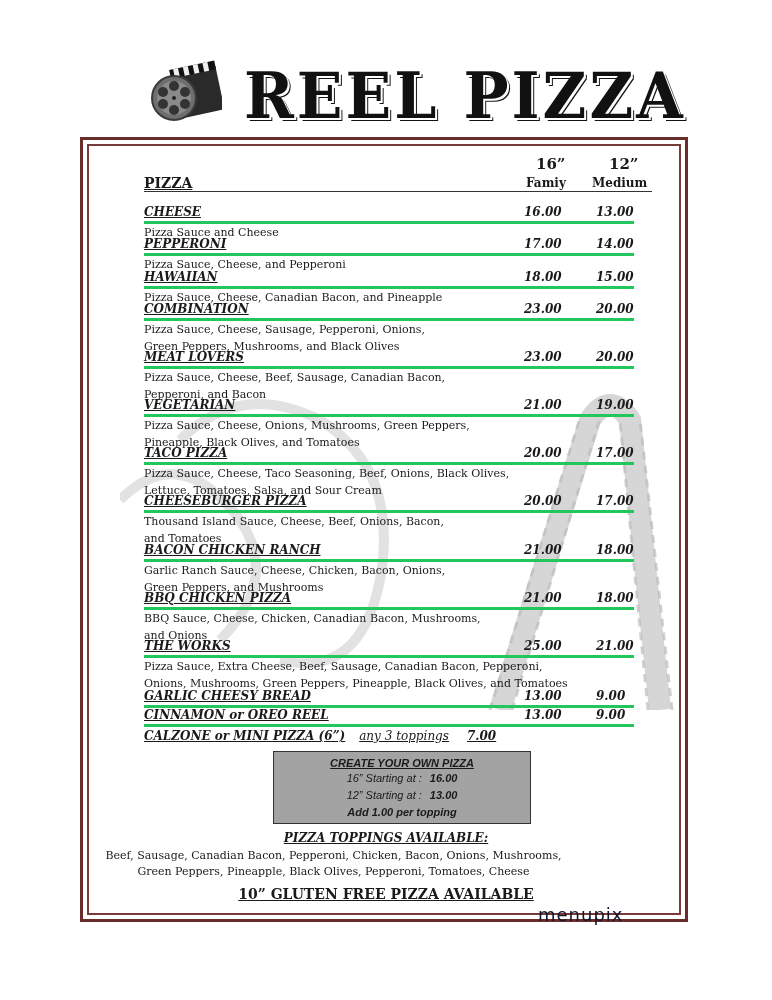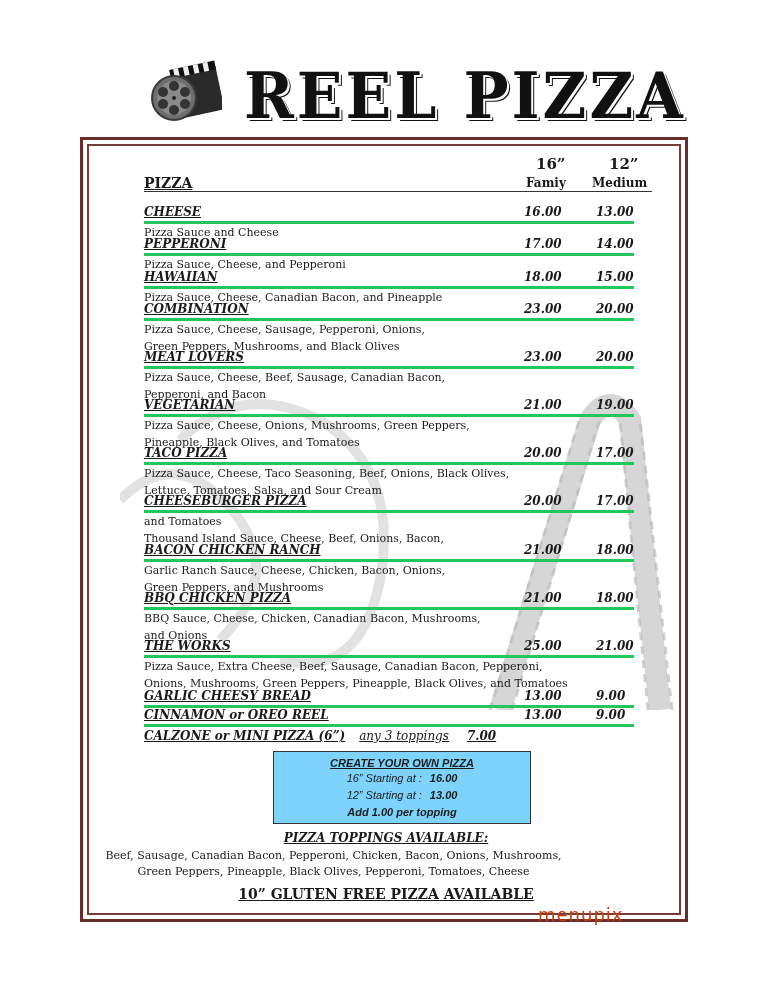--- a/index.html
+++ b/index.html
@@ -23,31 +23,31 @@
   .item-row { position:relative; height:16px; border-bottom:3px solid #22c55e; }
   .item-name { position:absolute; left:0; top:0; font-weight:bold; font-style:italic; font-size:12px; text-decoration:underline; }
   .price1 { position:absolute; left:380px; top:0; font-weight:bold; font-style:italic; font-size:12px; }
   .price2 { position:absolute; left:452px; top:0; font-weight:bold; font-style:italic; font-size:12px; }
   .desc { font-size:11px; line-height:15.5px; margin-top:1px; }
 
   .calzone { position:absolute; left:144px; top:729px; font-weight:bold; font-style:italic; font-size:12px; text-decoration:underline; }
   .calzone .note { font-weight:normal; margin-left:14px; }
   .calzone .cprice { margin-left:18px; }
 
-  .cyo { position:absolute; left:273px; top:751px; width:258px; height:73px; background:#7dd3fc; border:1px solid #333; box-sizing:border-box; text-align:center;
+  .cyo { position:absolute; left:273px; top:751px; width:258px; height:73px; background:#a3a3a3; border:1px solid #333; box-sizing:border-box; text-align:center;
          font-family:"Liberation Sans", sans-serif; font-style:italic; font-size:11px; }
   .cyo .t { font-weight:bold; text-decoration:underline; margin-top:5px; }
   .cyo .line { margin-top:1px; line-height:16px; }
   .cyo b { margin-left:8px; }
 
   .toppings-title { position:absolute; left:0; width:772px; top:831px; text-align:center; font-weight:bold; font-style:italic; font-size:12px; text-decoration:underline; }
   .toppings-text { position:absolute; left:0; width:667px; top:848px; text-align:center; font-size:11px; line-height:15.5px; }
   .gluten { position:absolute; left:0; width:772px; top:886px; text-align:center; font-weight:bold; font-size:14px; text-decoration:underline; }
 
-  .menupix { position:absolute; left:538px; top:904px; font-family:"DejaVu Sans", sans-serif; font-size:18px; color:#c2410c; letter-spacing:1px; }
+  .menupix { position:absolute; left:538px; top:904px; font-family:"DejaVu Sans", sans-serif; font-size:18px; color:#0f172a; letter-spacing:1px; }
 </style>
 </head>
 <body>
 
 <div class="header">
   <svg class="logo-icon" viewBox="0 0 72 66">
     <g transform="rotate(-12 50 30)">
       <rect x="24" y="10" width="46" height="44" fill="#2a2a2a"></rect>
       <rect x="24" y="4" width="46" height="9" fill="#111"></rect>
       <rect x="28" y="4" width="5" height="9" fill="#eee"></rect>
@@ -156,22 +156,22 @@
       </div>
       <div class="desc">Pizza Sauce, Cheese, Taco Seasoning, Beef, Onions, Black Olives,</div>
       <div class="desc">Lettuce, Tomatoes, Salsa, and Sour Cream</div>
     </div>
     <div class="item" style="top: 494px;">
       <div class="item-row">
         <span class="item-name">CHEESEBURGER PIZZA</span>
         <span class="price1">20.00</span>
         <span class="price2">17.00</span>
       </div>
+      <div class="desc">Thousand Island Sauce, Cheese, Beef, Onions, Bacon,</div>
       <div class="desc">and Tomatoes</div>
-      <div class="desc">Thousand Island Sauce, Cheese, Beef, Onions, Bacon,</div>
     </div>
     <div class="item" style="top: 543px;">
       <div class="item-row">
         <span class="item-name">BACON CHICKEN RANCH</span>
         <span class="price1">21.00</span>
         <span class="price2">18.00</span>
       </div>
       <div class="desc">Garlic Ranch Sauce, Cheese, Chicken, Bacon, Onions,</div>
       <div class="desc">Green Peppers, and Mushrooms</div>
     </div>

